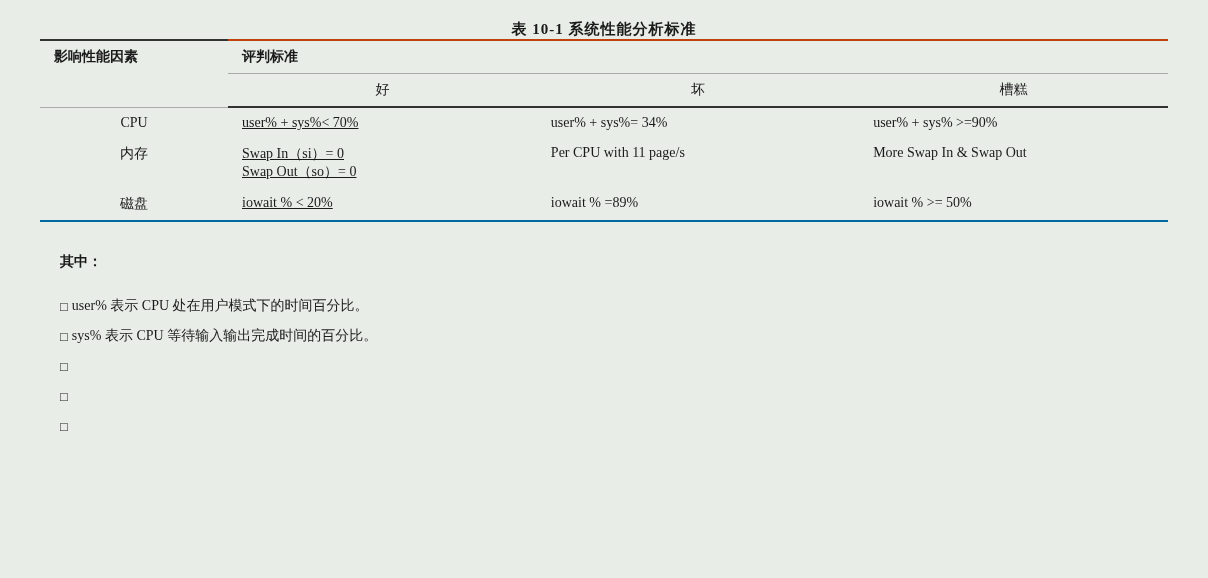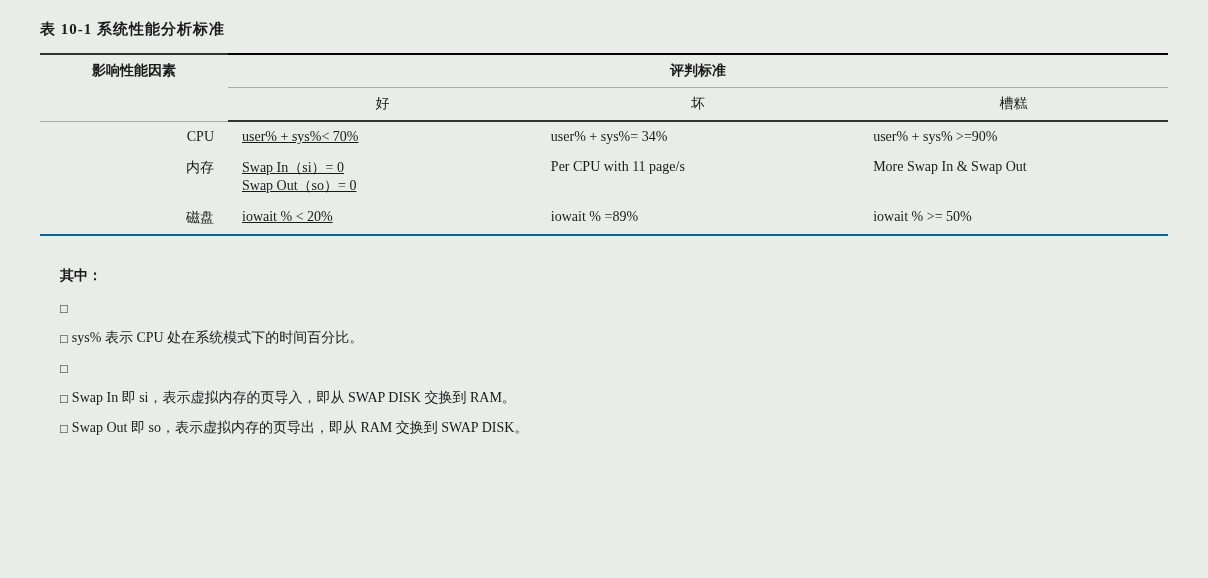--- a/index.html
+++ b/index.html
@@ -12,23 +12,23 @@
       background-color: #e8ede8;
       font-family: "SimSun", "宋体", serif;
       font-size: 14px;
       color: #1a1a1a;
       width: 1208px;
       min-height: 578px;
       padding: 20px 40px;
     }
 
     .page-title {
+      text-align: center;
       font-weight: bold;
       font-size: 15px;
-      margin-bottom: 14px;
       letter-spacing: 1px;
     }
 
     .main-table {
       width: 100%;
       border-collapse: collapse;
       margin-bottom: 22px;
     }
 
     .main-table th,
@@ -39,38 +39,38 @@
     }
 
     
     .main-table thead tr:first-child th {
       border-top: 2px solid #333;
     }
 
     
     .main-table .criteria-header th {
       border-bottom: 1px solid #aaa;
-      text-align: center;
+      text-align: left;
     }
 
     
     .main-table .sub-header th {
       border-bottom: 2px solid #333;
       text-align: center;
       font-weight: normal;
     }
 
     
     .main-table .last-row td {
       border-bottom: 2px solid #0369a1;
     }
 
     
     .main-table td.factor {
-      text-align: right;
+      text-align: center;
       width: 120px;
     }
 
     .main-table td.good,
     .main-table td.bad,
     .main-table td.terrible {
       text-align: left;
     }
 
     .main-table td.good { width: 230px; text-decoration: underline; }
@@ -87,21 +87,21 @@
     }
 
     .notes-section {
       padding: 4px 20px;
       font-size: 14px;
       line-height: 2;
     }
 
     .notes-title {
       font-weight: bold;
-      margin-bottom: 4px;
+      margin-bottom: 16px;
     }
 
     .note-item {
       display: flex;
       align-items: flex-start;
       margin-bottom: 2px;
     }
 
     .note-bullet {
       margin-right: 4px;
@@ -112,21 +112,21 @@
   </style>
 </head>
 <body>
 
 <div class="page-title">表 10-1   系统性能分析标准</div>
 
 <table class="main-table">
   <thead>
     <tr class="criteria-header">
       <th class="factor-header" rowspan="2" style="border-top:2px solid #333; width:140px;">影响性能因素</th>
-      <th colspan="3" class="criteria-header-cell" style="border-top:2px solid #000000; text-align:center;">评判标准</th>
+      <th colspan="3" class="criteria-header-cell" style="border-top:2px solid #c2410c; text-align:left;">评判标准</th>
     </tr>
     <tr class="sub-header">
       <th>好</th>
       <th>坏</th>
       <th>槽糕</th>
     </tr>
   </thead>
   <tbody id="table-body">
   <tr>
         <td class="factor">CPU</td>
@@ -147,30 +147,29 @@
         <td class="terrible">iowait % &gt;= 50%</td>
       </tr>
     </tbody>
 </table>
 
 <div class="notes-section">
   <div class="notes-title">其中：</div>
   <div id="notes-list">
       <div class="note-item">
         <span class="note-bullet">□</span>
+        <span>user% 表示 CPU 处在用户模式下的时间百分比。</span>
       </div>
       <div class="note-item">
         <span class="note-bullet">□</span>
-        <span>sys% 表示 CPU 处在系统模式下的时间百分比。</span>
+        <span>sys% 表示 CPU 等待输入输出完成时间的百分比。</span>
       </div>
       <div class="note-item">
         <span class="note-bullet">□</span>
       </div>
       <div class="note-item">
         <span class="note-bullet">□</span>
-        <span>Swap In 即 si，表示虚拟内存的页导入，即从 SWAP DISK 交换到 RAM。</span>
       </div>
       <div class="note-item">
         <span class="note-bullet">□</span>
-        <span>Swap Out 即 so，表示虚拟内存的页导出，即从 RAM 交换到 SWAP DISK。</span>
       </div>
     </div>
 </div>
 
 </body></html>

